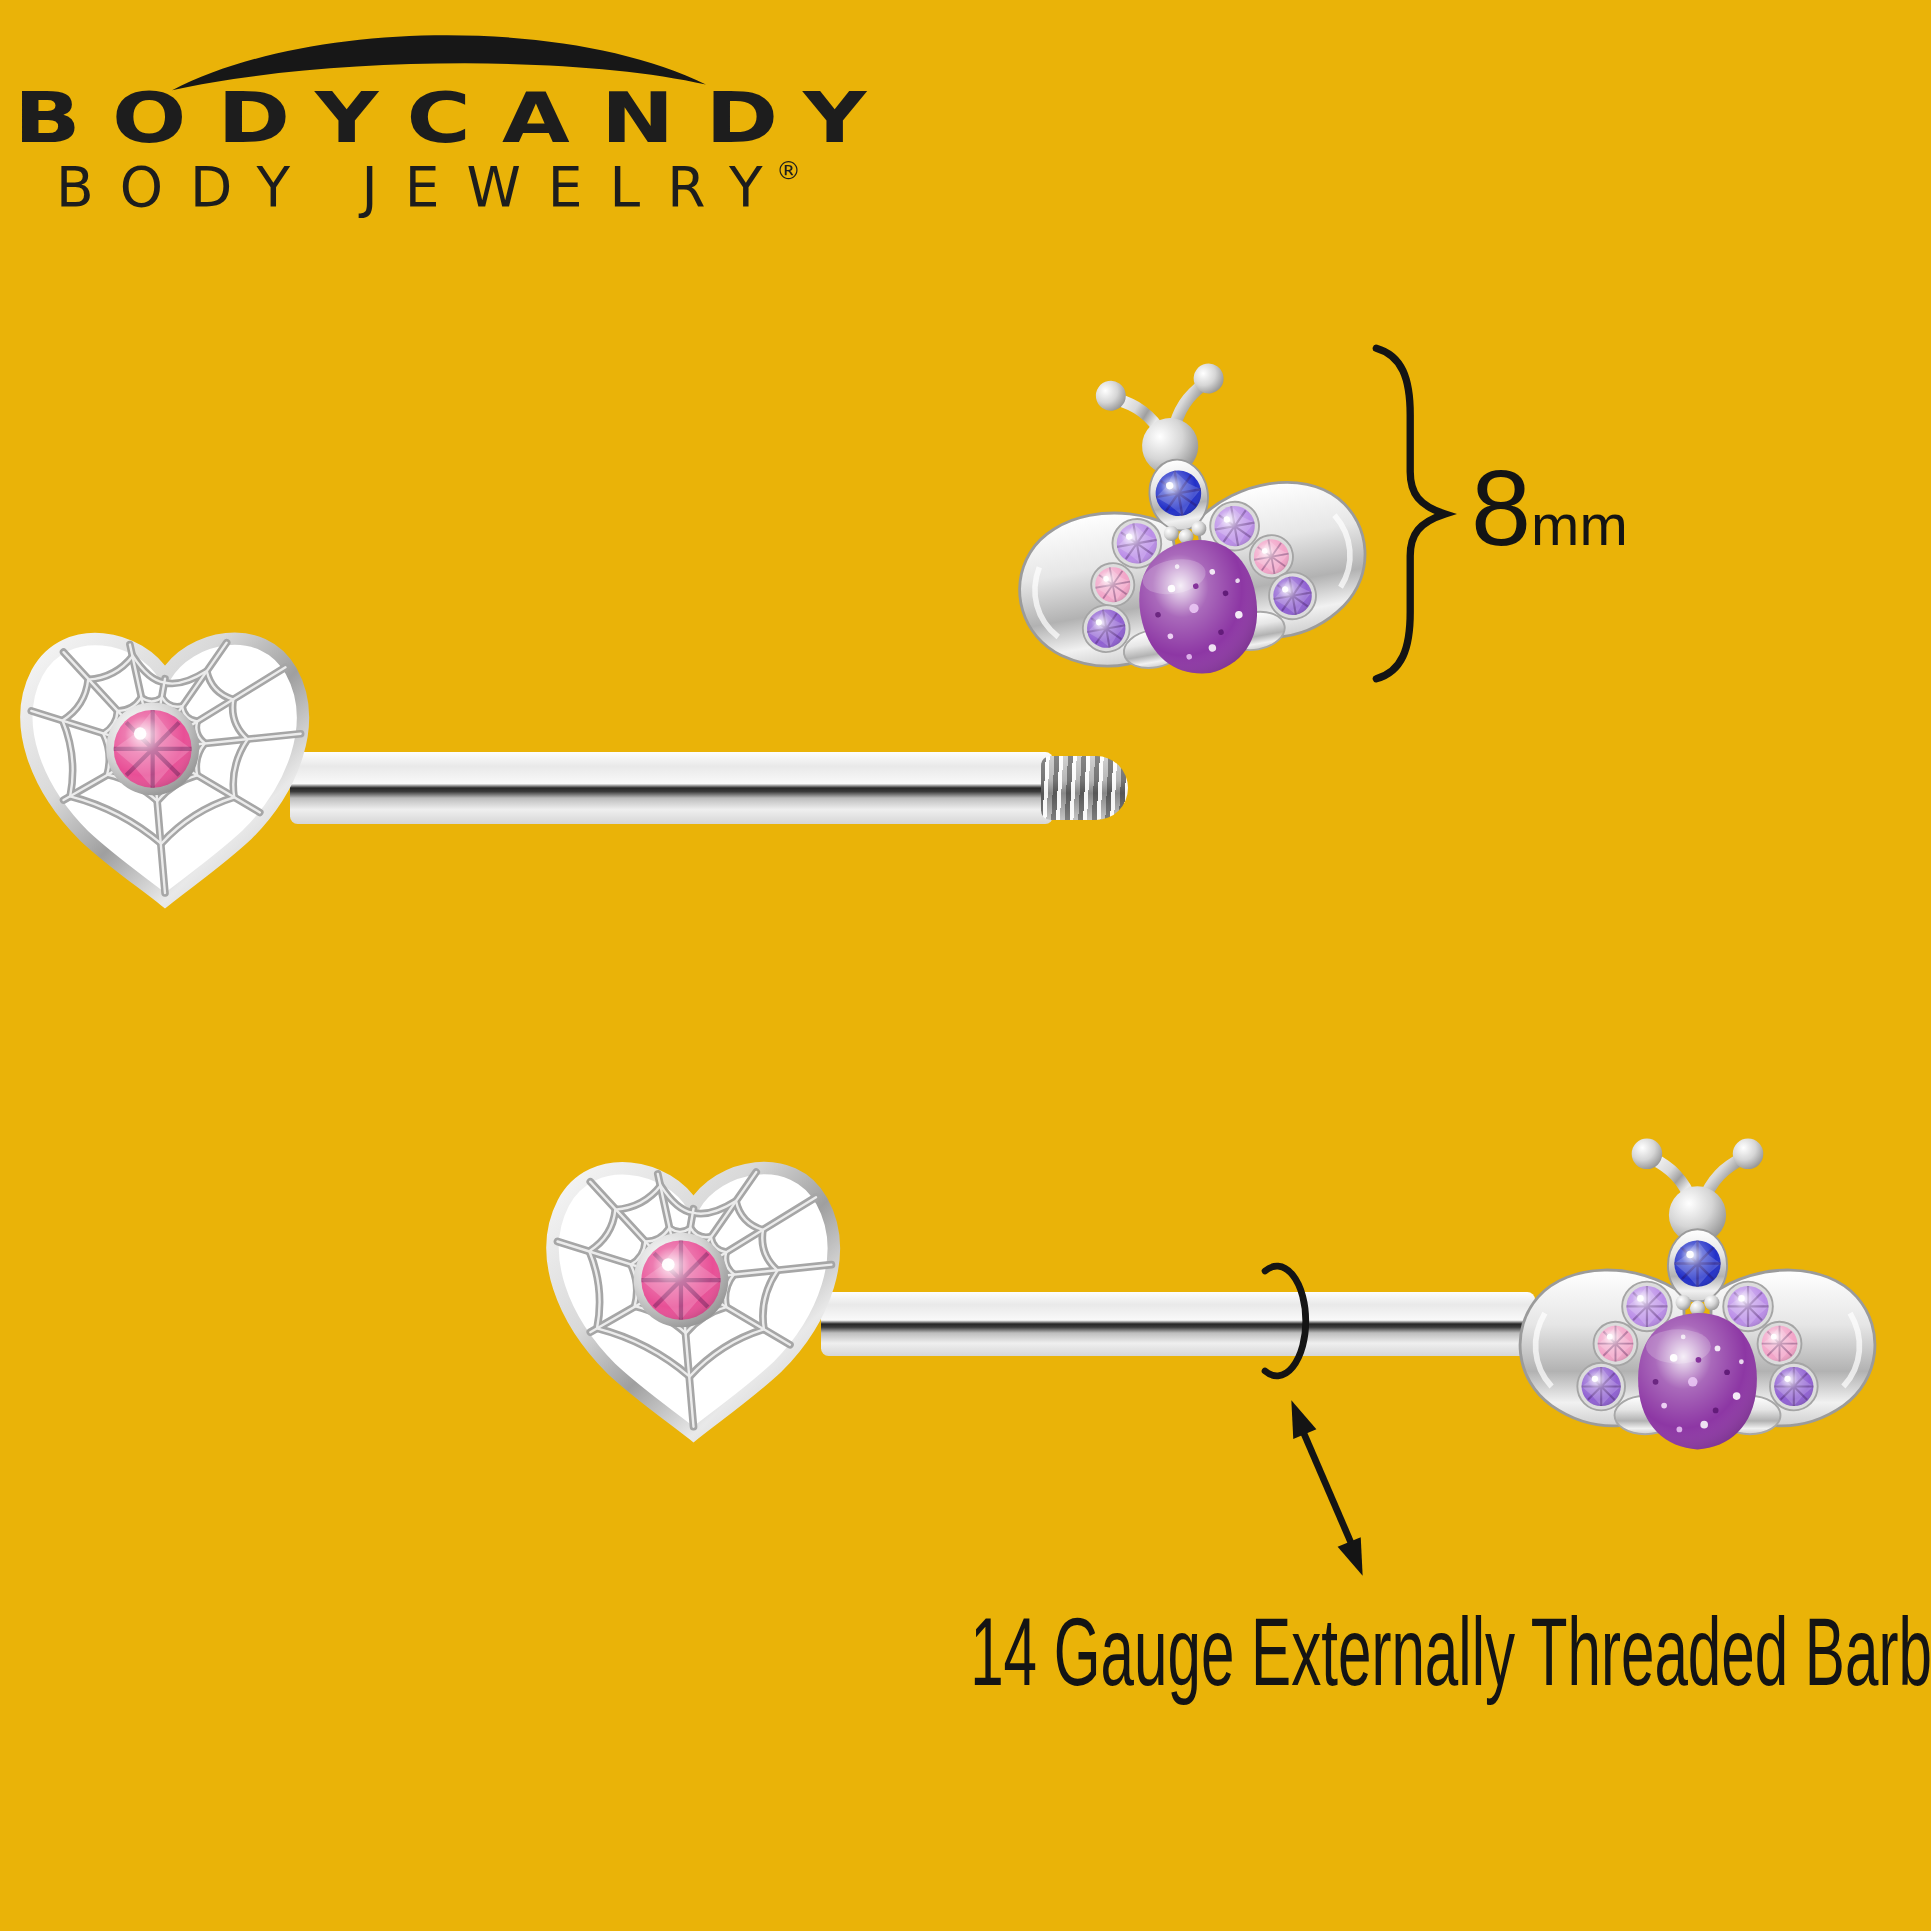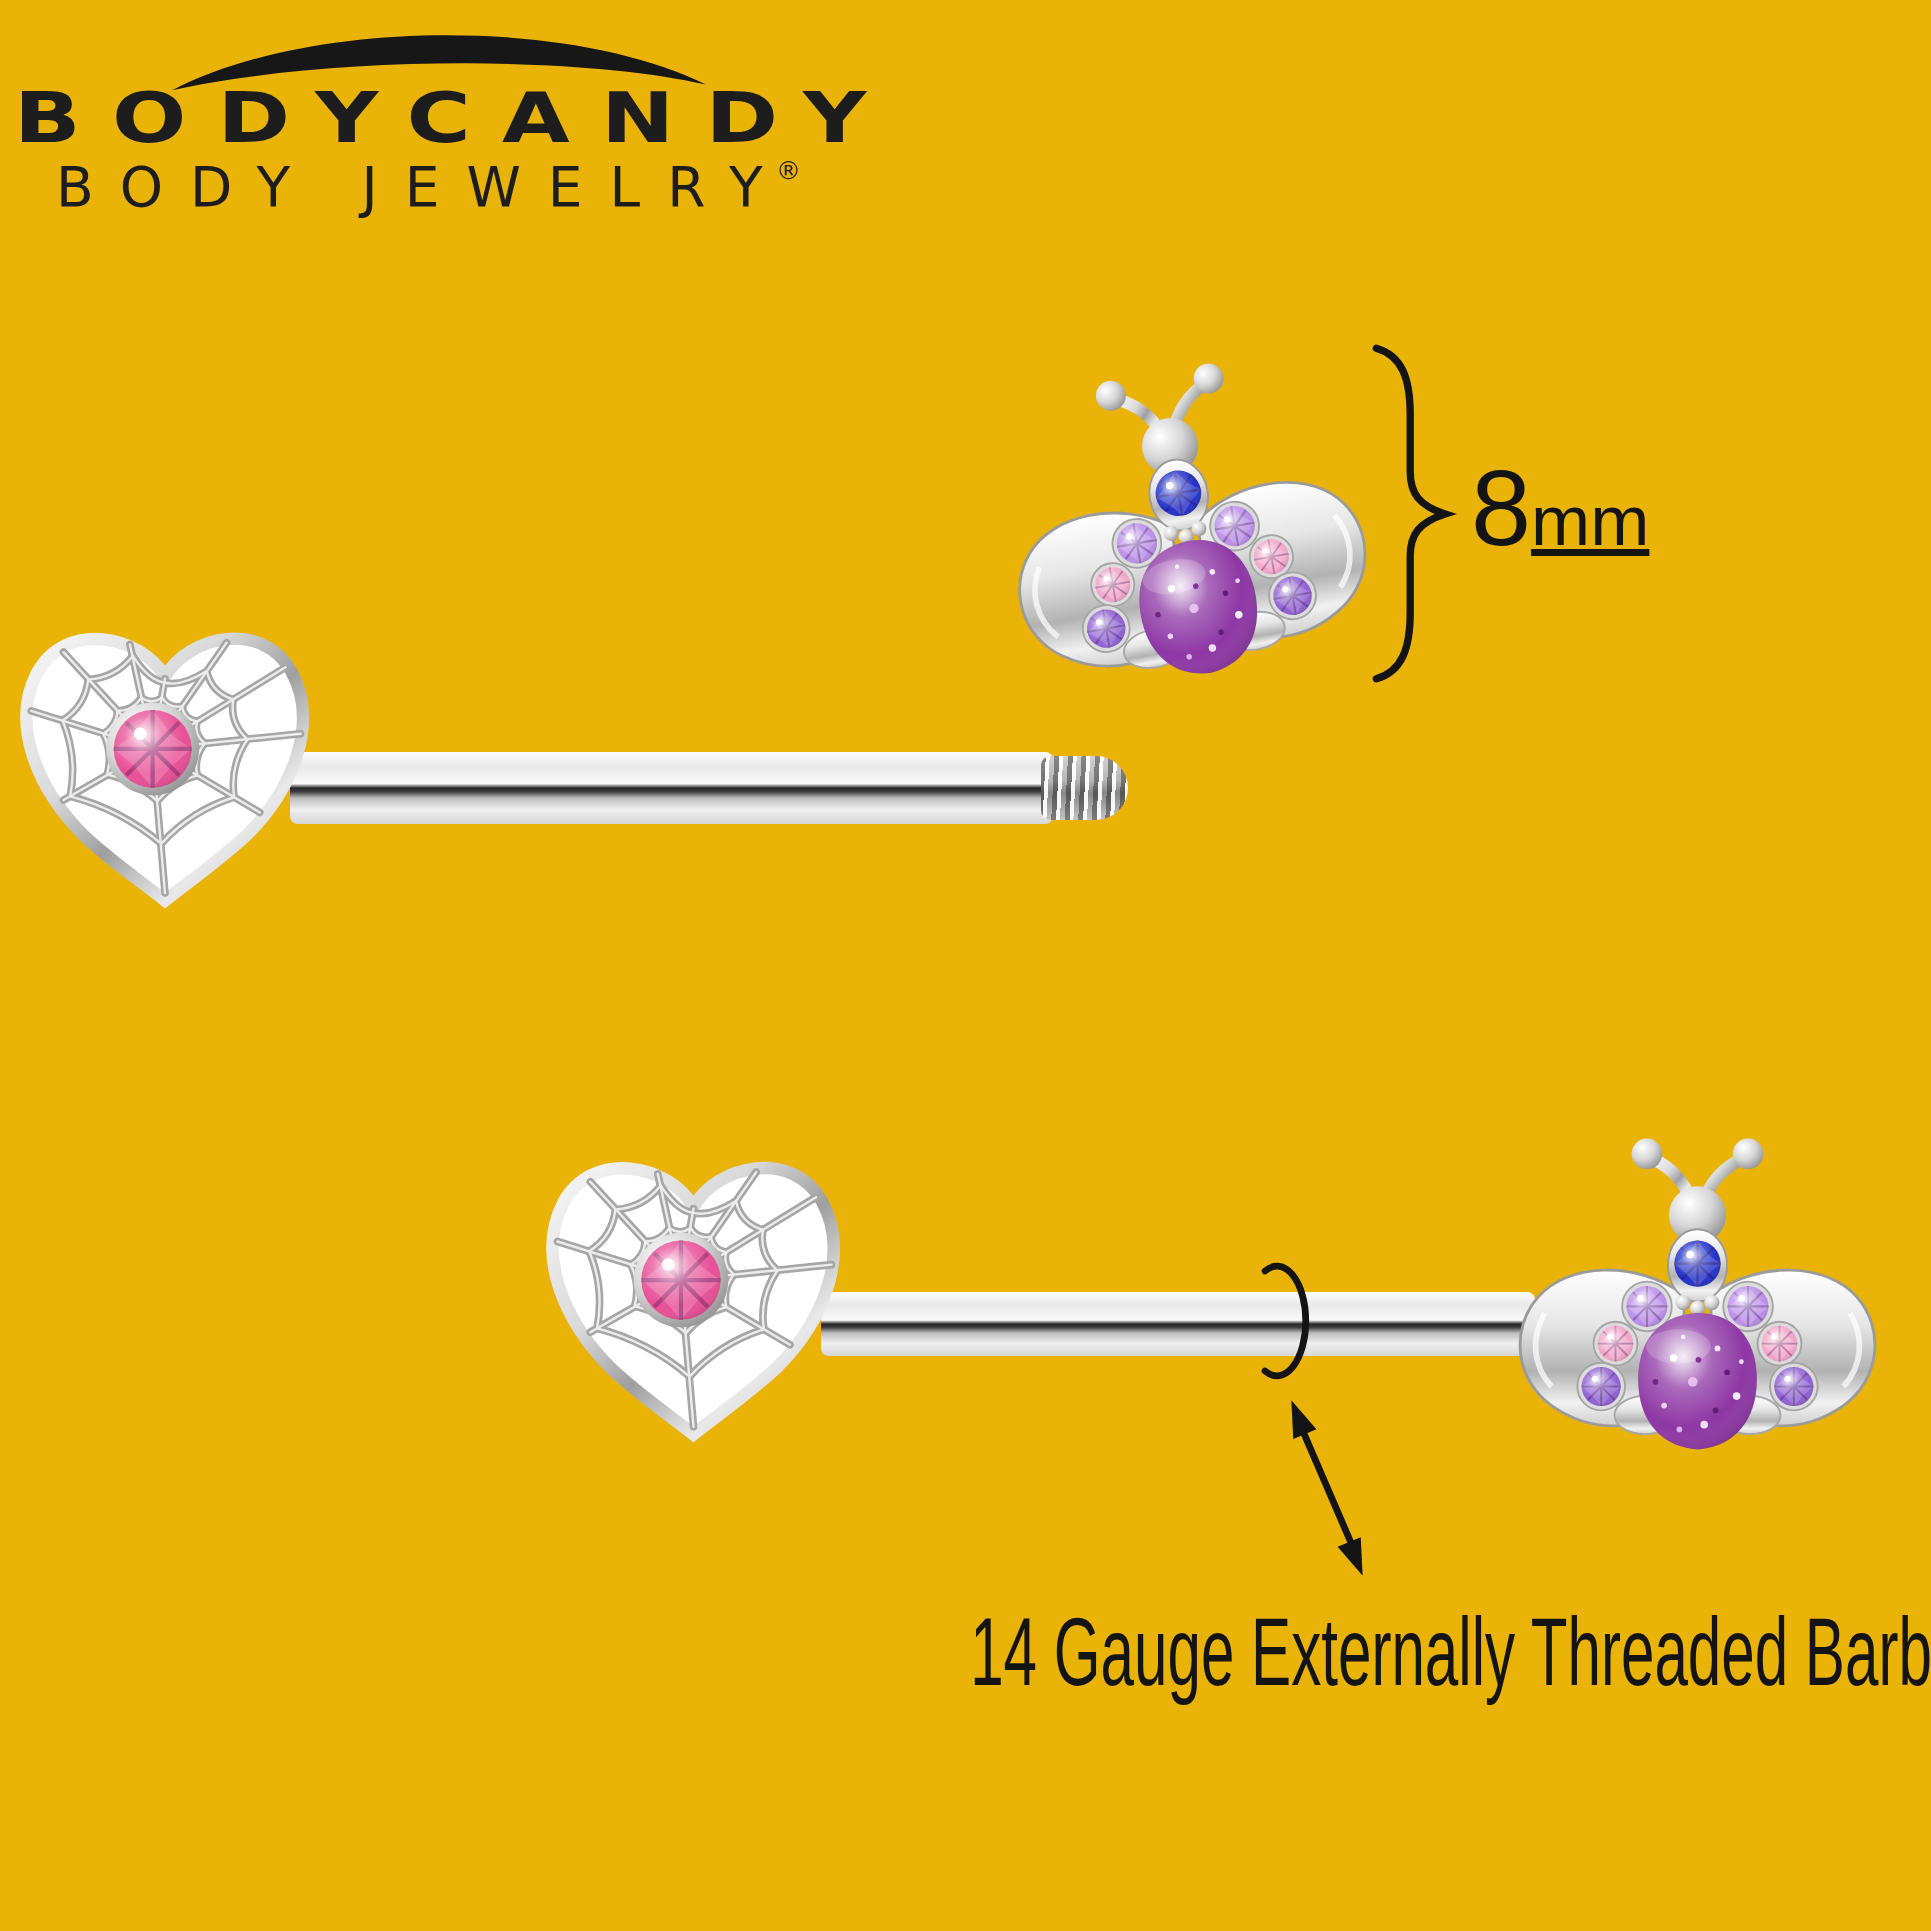--- a/index.html
+++ b/index.html
@@ -47,21 +47,21 @@
   .bee-top{left:990px;top:340px;width:384px;height:347px;transform:rotate(-10deg);}
   .bee-bottom{left:1502px;top:1108px;width:391px;height:353px;}
 
   
   .brace{left:1369px;top:337px;width:87px;height:353px;z-index:5;}
   .size-label{
     left:1471px;top:454px;display:flex;align-items:baseline;line-height:1;
     color:var(--annotation-ink,#141414);z-index:5;white-space:nowrap;
   }
   .size-value{font-size:108px;}
-  .size-unit{font-size:71px;text-decoration:underline;}
+  .size-unit{font-size:58px;}
   .rot-ellipse{left:1241px;top:1258px;width:77px;height:126px;z-index:4;}
   .pointer-arrow{left:1274px;top:1383px;width:106px;height:212px;z-index:5;}
   .caption{
     left:657px;top:1603px;width:1294px;text-align:center;line-height:1;
     font-size:97px;color:var(--annotation-ink,#141414);z-index:5;white-space:nowrap;
   }
   .caption-inner{display:inline-block;transform:scaleX(0.62);transform-origin:50% 50%;}
 </style>
 </head>
 <body>

